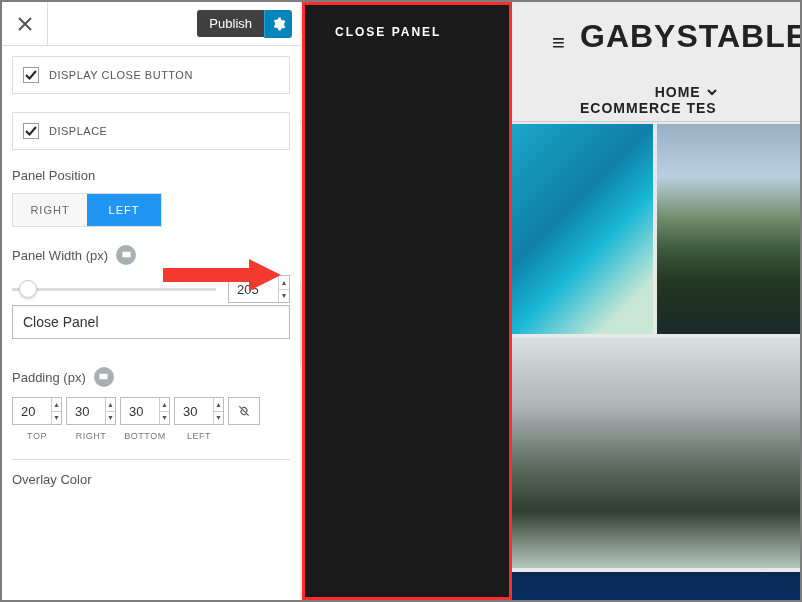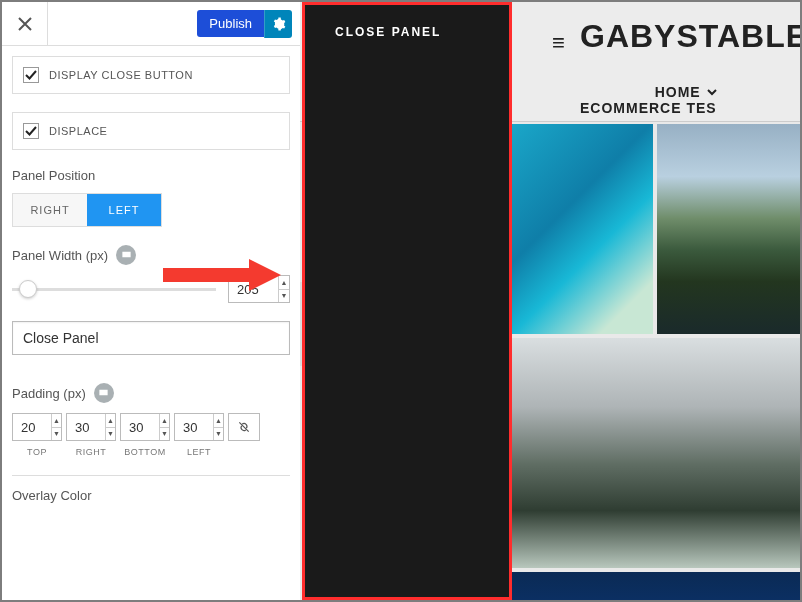--- a/index.html
+++ b/index.html
@@ -4,40 +4,40 @@
 <style>
   * { box-sizing: border-box; margin: 0; padding: 0; }
   body { font-family: -apple-system, BlinkMacSystemFont, "Segoe UI", Arial, sans-serif; font-size: 13px; color: #333; background: #fff; width: 802px; height: 602px; overflow: hidden; position: relative; border: 2px solid #7d7d7d; }
 
   .customizer { position: absolute; left: 0; top: 0; width: 298px; height: 598px; background: #fff; display: flex; flex-direction: column; }
   .customizer-header { display: flex; align-items: stretch; height: 44px; border-bottom: 1px solid #ddd; }
   .close-customizer { width: 46px; border-right: 1px solid #ddd; display: flex; align-items: center; justify-content: center; background: #fff; cursor: pointer; }
   .close-customizer svg { width: 14px; height: 14px; }
   .header-spacer { flex: 1; }
   .publish-wrap { display: flex; align-items: center; padding-right: 8px; gap: 0; }
-  .publish-btn { background: #1d4ed8; color: #fff; border: none; padding: 6px 12px; font-size: 13px; border-radius: 3px 0 0 3px; cursor: pointer; }
+  .publish-btn { background: #404040; color: #fff; border: none; padding: 6px 12px; font-size: 13px; border-radius: 3px 0 0 3px; cursor: pointer; }
   .publish-gear { background: #0085ba; color: #fff; width: 28px; height: 28px; display: flex; align-items: center; justify-content: center; border-radius: 0 3px 3px 0; border-left: 1px solid rgba(255,255,255,0.2); cursor: pointer; }
   .publish-gear svg { width: 14px; height: 14px; fill: #fff; }
 
   .customizer-body { flex: 1; overflow-y: auto; padding: 10px 10px 10px 10px; position: relative; }
 
   .checkbox-row { border: 1px solid #ddd; background: #fff; padding: 10px 10px; display: flex; align-items: center; gap: 10px; margin-bottom: 18px; }
   .cbox { width: 16px; height: 16px; border: 1px solid #999; background: #fff; display: flex; align-items: center; justify-content: center; cursor: pointer; }
   .cbox svg { width: 12px; height: 12px; }
   .checkbox-row label { font-size: 11px; letter-spacing: 0.5px; color: #555; text-transform: uppercase; }
 
   .field-label { font-size: 13px; color: #555; margin: 10px 0 10px 0; display: flex; align-items: center; gap: 8px; }
   .responsive-badge { width: 20px; height: 20px; border-radius: 50%; background: #a9b0b3; display: inline-flex; align-items: center; justify-content: center; }
   .responsive-badge svg { width: 11px; height: 11px; fill: #fff; }
 
   .toggle-group { display: flex; width: 150px; border: 1px solid #ddd; margin-bottom: 18px; }
   .toggle-btn { flex: 1; padding: 10px 8px; text-align: center; font-size: 11px; letter-spacing: 1px; color: #666; background: #f7f7f7; cursor: pointer; }
   .toggle-btn.active { background: #2095f2; color: #fff; }
 
-  .slider-row { display: flex; align-items: center; gap: 12px; margin-bottom: 18px; }
+  .slider-row { display: flex; align-items: center; gap: 12px; margin-bottom: 2px; }
   .slider-track { flex: 1; height: 3px; background: #ddd; position: relative; }
   .slider-thumb { position: absolute; left: 8%; top: 50%; transform: translate(-50%, -50%); width: 18px; height: 18px; border-radius: 50%; background: #fff; border: 1px solid #ccc; box-shadow: 0 1px 3px rgba(0,0,0,0.2); cursor: pointer; }
   .num-input-wrap { display: flex; align-items: stretch; border: 1px solid #bbb; width: 62px; height: 28px; background: #fff; }
   .num-input-wrap input { width: 100%; border: none; padding: 0 4px 0 8px; font-size: 13px; color: #333; text-align: left; outline: none; }
   .num-stepper { width: 14px; display: flex; flex-direction: column; border-left: 1px solid #ccc; }
   .num-stepper span { flex: 1; display: flex; align-items: center; justify-content: center; font-size: 7px; color: #555; cursor: pointer; }
   .num-stepper span:first-child { border-bottom: 1px solid #ccc; }
 
   .text-input { width: 100%; border: 1px solid #bbb; padding: 8px 10px; font-size: 14px; color: #333; box-shadow: inset 0 1px 2px rgba(0,0,0,0.06); margin-bottom: 18px; }
 

